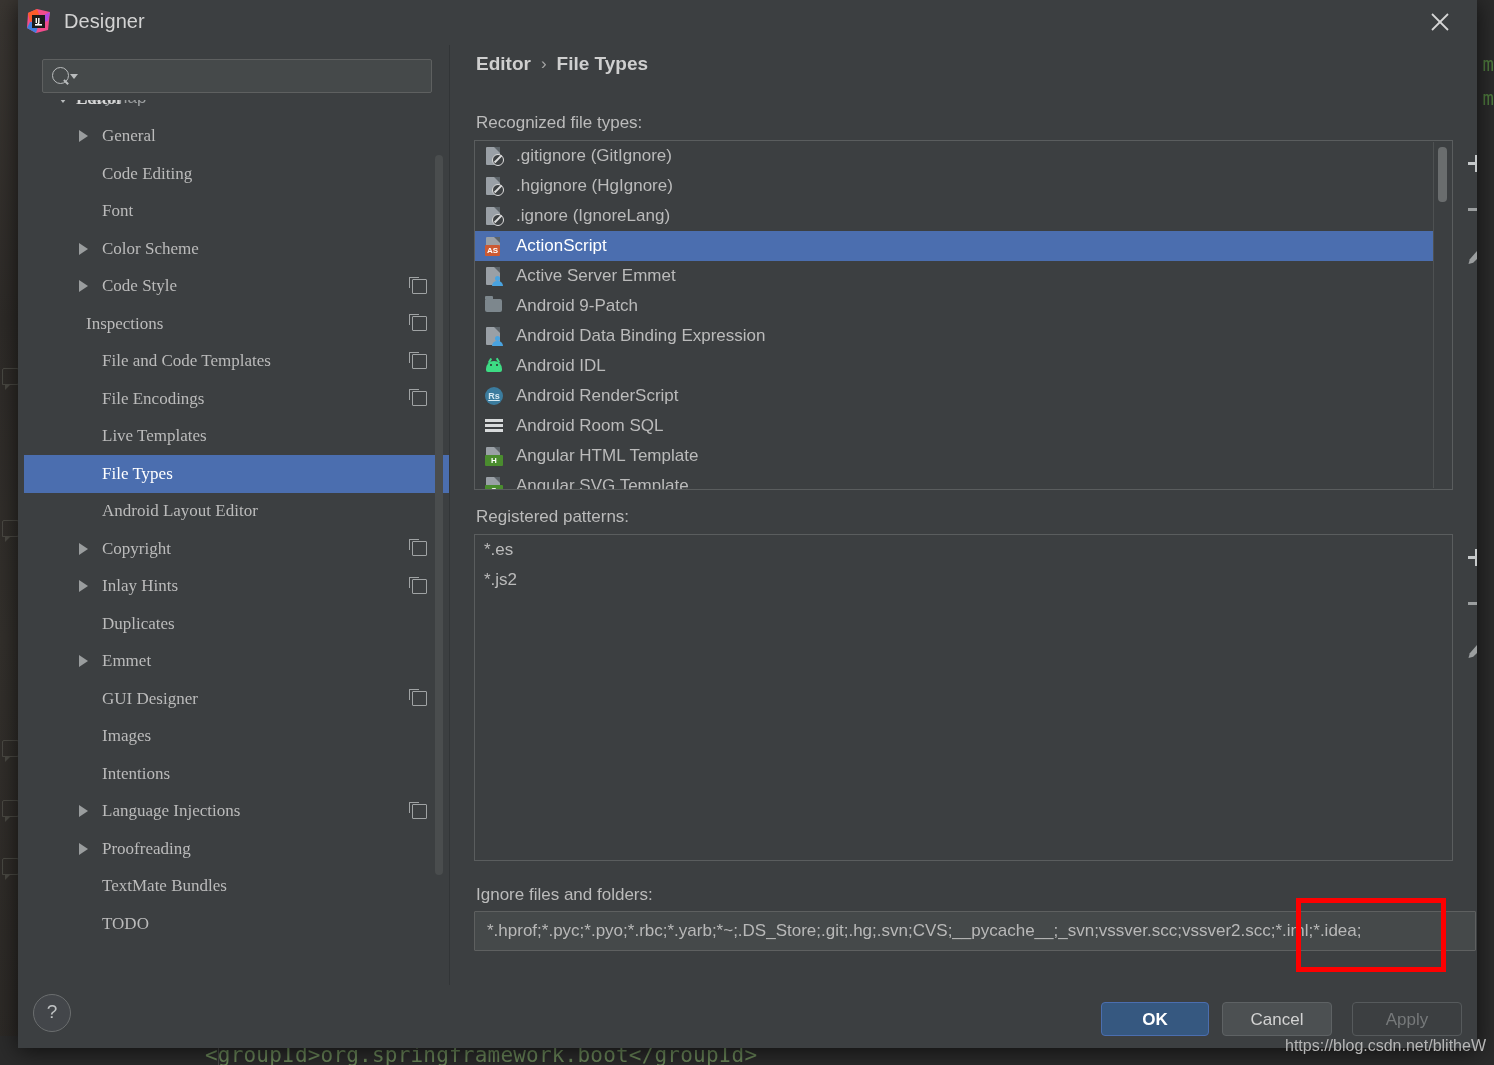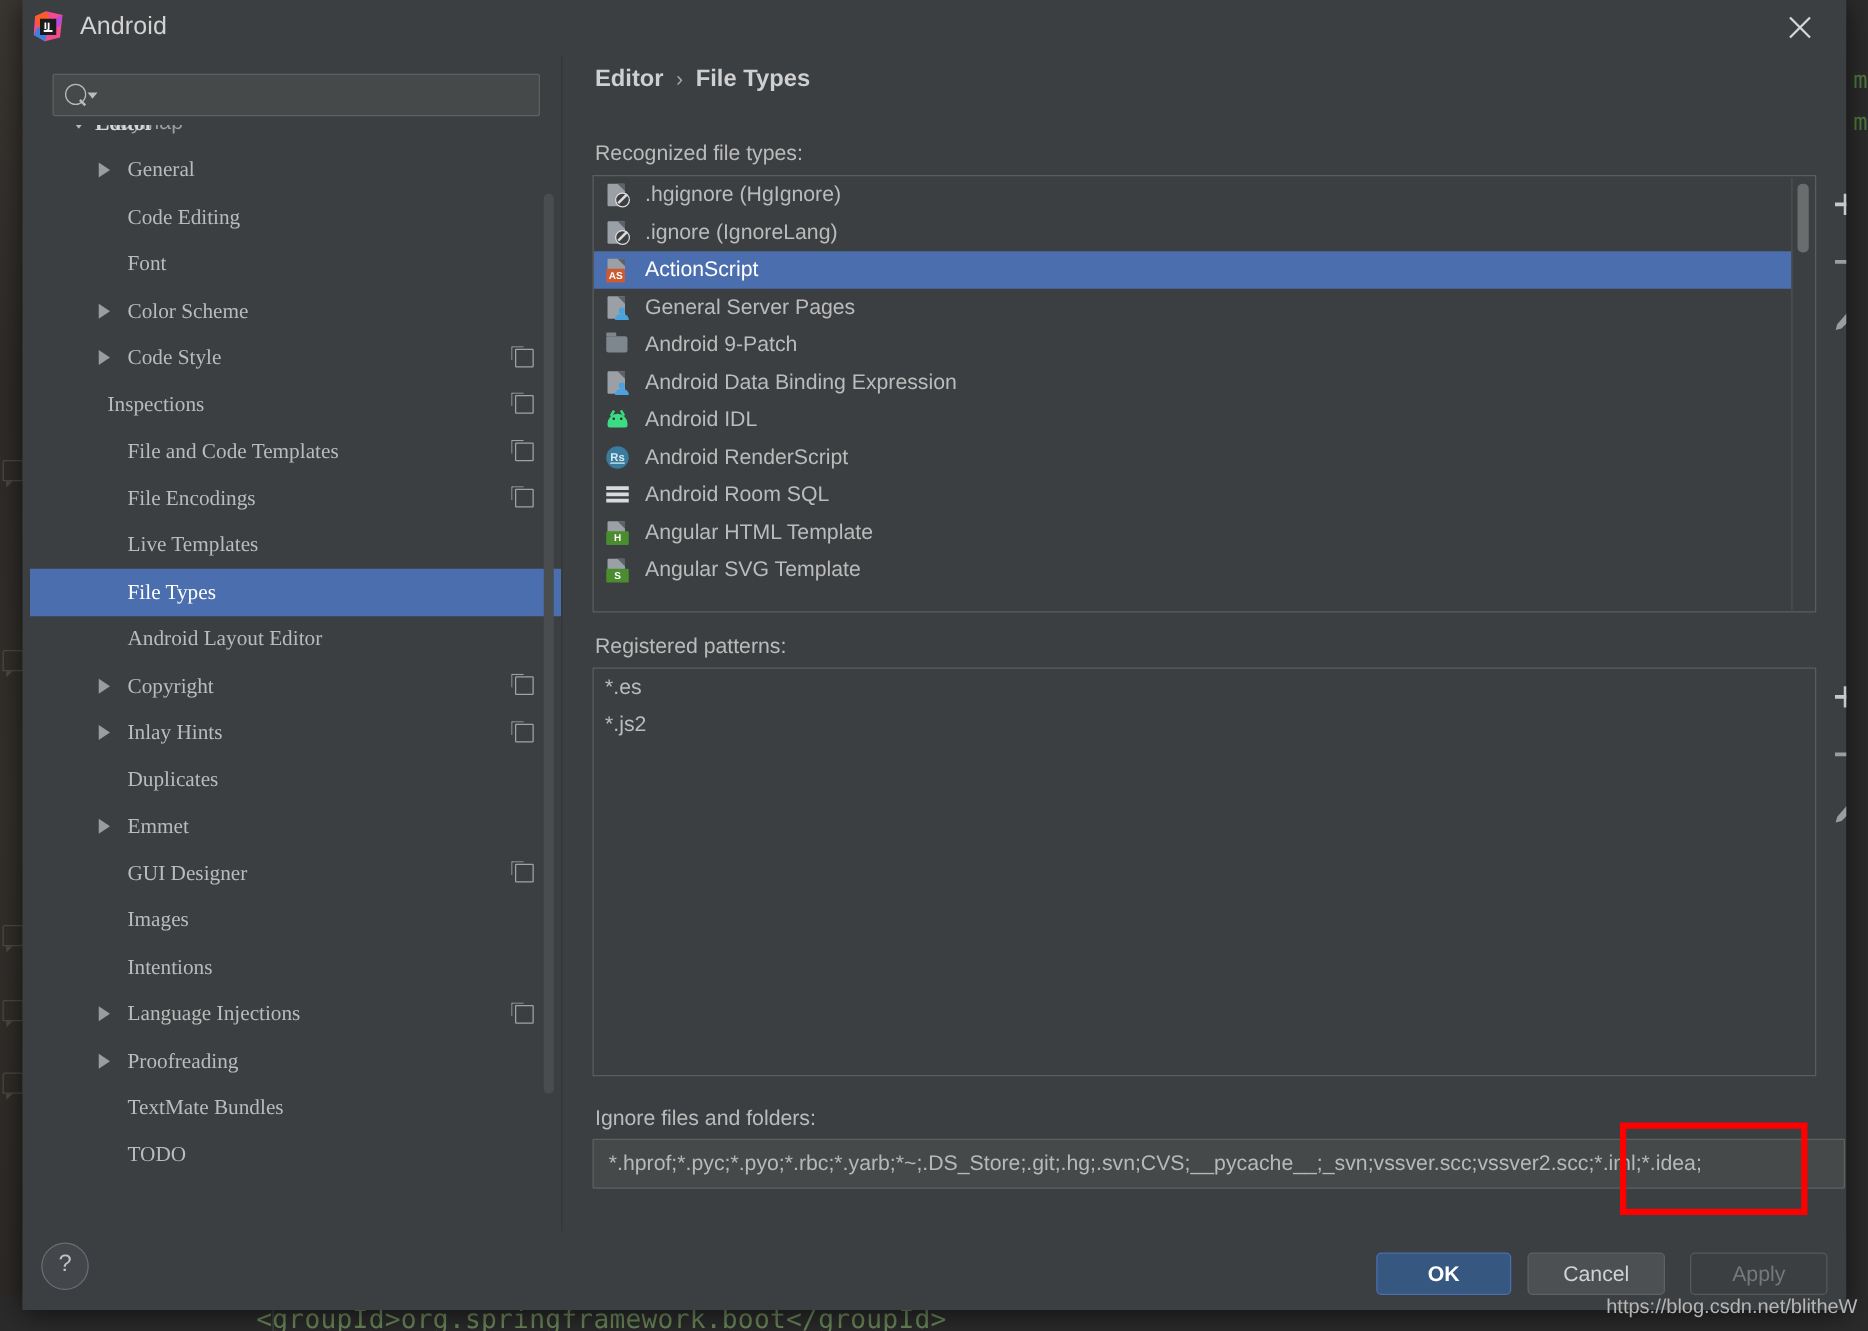--- a/index.html
+++ b/index.html
@@ -631,21 +631,21 @@
       <svg width="26" height="26" viewBox="0 0 26 26">
         <path d="M2 5 L11 1 L24 4 L22 22 L10 25 L1 20 Z" fill="#f24c8c"></path>
         <path d="M2 5 L11 1 L14 9 L4 14 Z" fill="#fb5c2a"></path>
         <path d="M14 9 L24 4 L22 13 L13 15 Z" fill="#b24ae0"></path>
         <path d="M1 20 L10 25 L13 15 L4 14 Z" fill="#3f7fe0"></path>
         <rect x="6" y="7" width="13" height="13" fill="#1b1b1b"></rect>
         <text x="9" y="15" font-family="DejaVu Sans" font-size="7" font-weight="bold" fill="#ffffff">IJ</text>
         <rect x="9" y="16" width="7" height="1.6" fill="#ffffff"></rect>
       </svg>
     </div>
-    <div id="title-text">Android</div>
+    <div id="title-text">Designer</div>
     <div id="close-button">
       <svg width="22" height="22" viewBox="0 0 22 22">
         <line x1="3" y1="3" x2="19" y2="19" stroke="#d6d6d6" stroke-width="1.8"></line>
         <line x1="19" y1="3" x2="3" y2="19" stroke="#d6d6d6" stroke-width="1.8"></line>
       </svg>
     </div>
   </div>
 
   <div id="sidebar">
     <div id="search-box">
@@ -760,20 +760,27 @@
 
     <div class="section-label" id="label-recognized">Recognized file types:</div>
 
     <div id="filetypes-box">
       <div id="filetypes-list">
           <div class="ft-row">
             <div class="ft-icon">
               <div class="ic-sheet"></div>
               <div class="ic-ban"></div>
             </div>
+            <div class="ft-label">.gitignore (GitIgnore)</div>
+          </div>
+          <div class="ft-row">
+            <div class="ft-icon">
+              <div class="ic-sheet"></div>
+              <div class="ic-ban"></div>
+            </div>
             <div class="ft-label">.hgignore (HgIgnore)</div>
           </div>
           <div class="ft-row">
             <div class="ft-icon">
               <div class="ic-sheet"></div>
               <div class="ic-ban"></div>
             </div>
             <div class="ft-label">.ignore (IgnoreLang)</div>
           </div>
           <div class="ft-row selected" style="width: 958px;">
@@ -784,21 +791,21 @@
             <div class="ft-label">ActionScript</div>
           </div>
           <div class="ft-row">
             <div class="ft-icon">
               <div class="ic-sheet"></div>
               <div class="ic-person">
                 <span class="head"></span>
                 <span class="body"></span>
               </div>
             </div>
-            <div class="ft-label">General Server Pages</div>
+            <div class="ft-label">Active Server Emmet</div>
           </div>
           <div class="ft-row">
             <div class="ft-icon">
               <div class="ic-folder"></div>
             </div>
             <div class="ft-label">Android 9-Patch</div>
           </div>
           <div class="ft-row">
             <div class="ft-icon">
               <div class="ic-sheet"></div>

